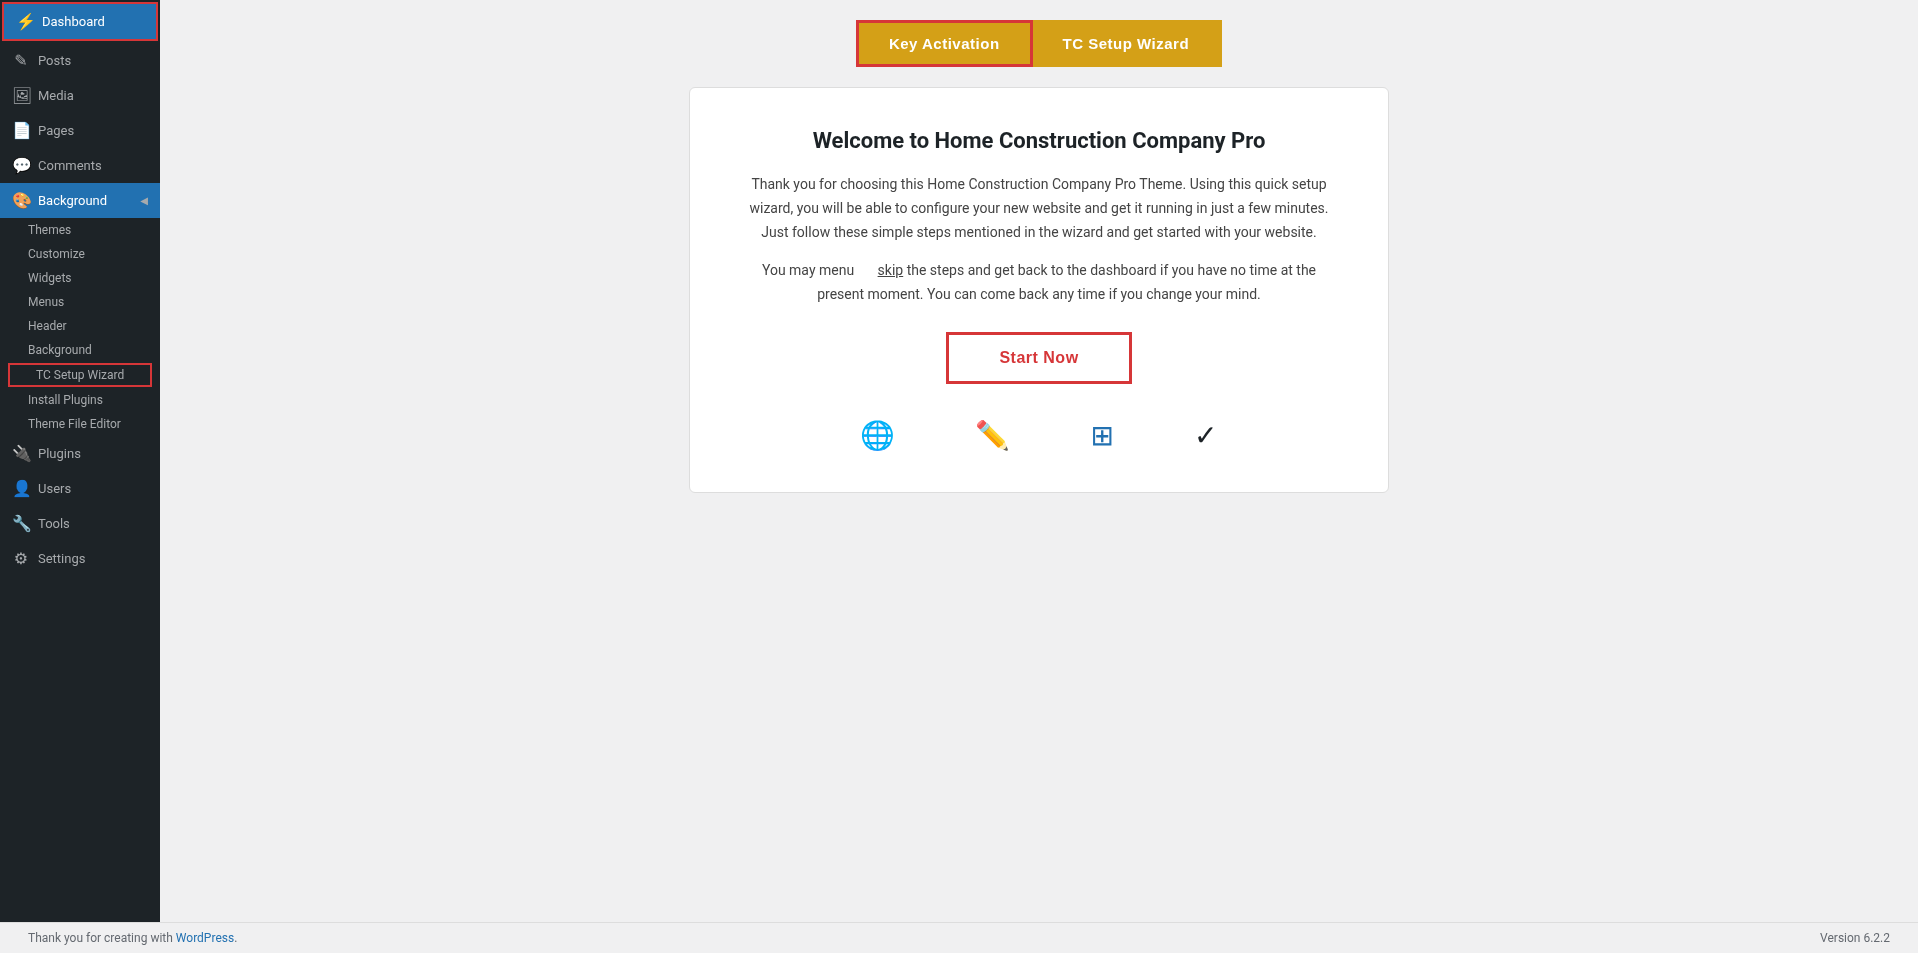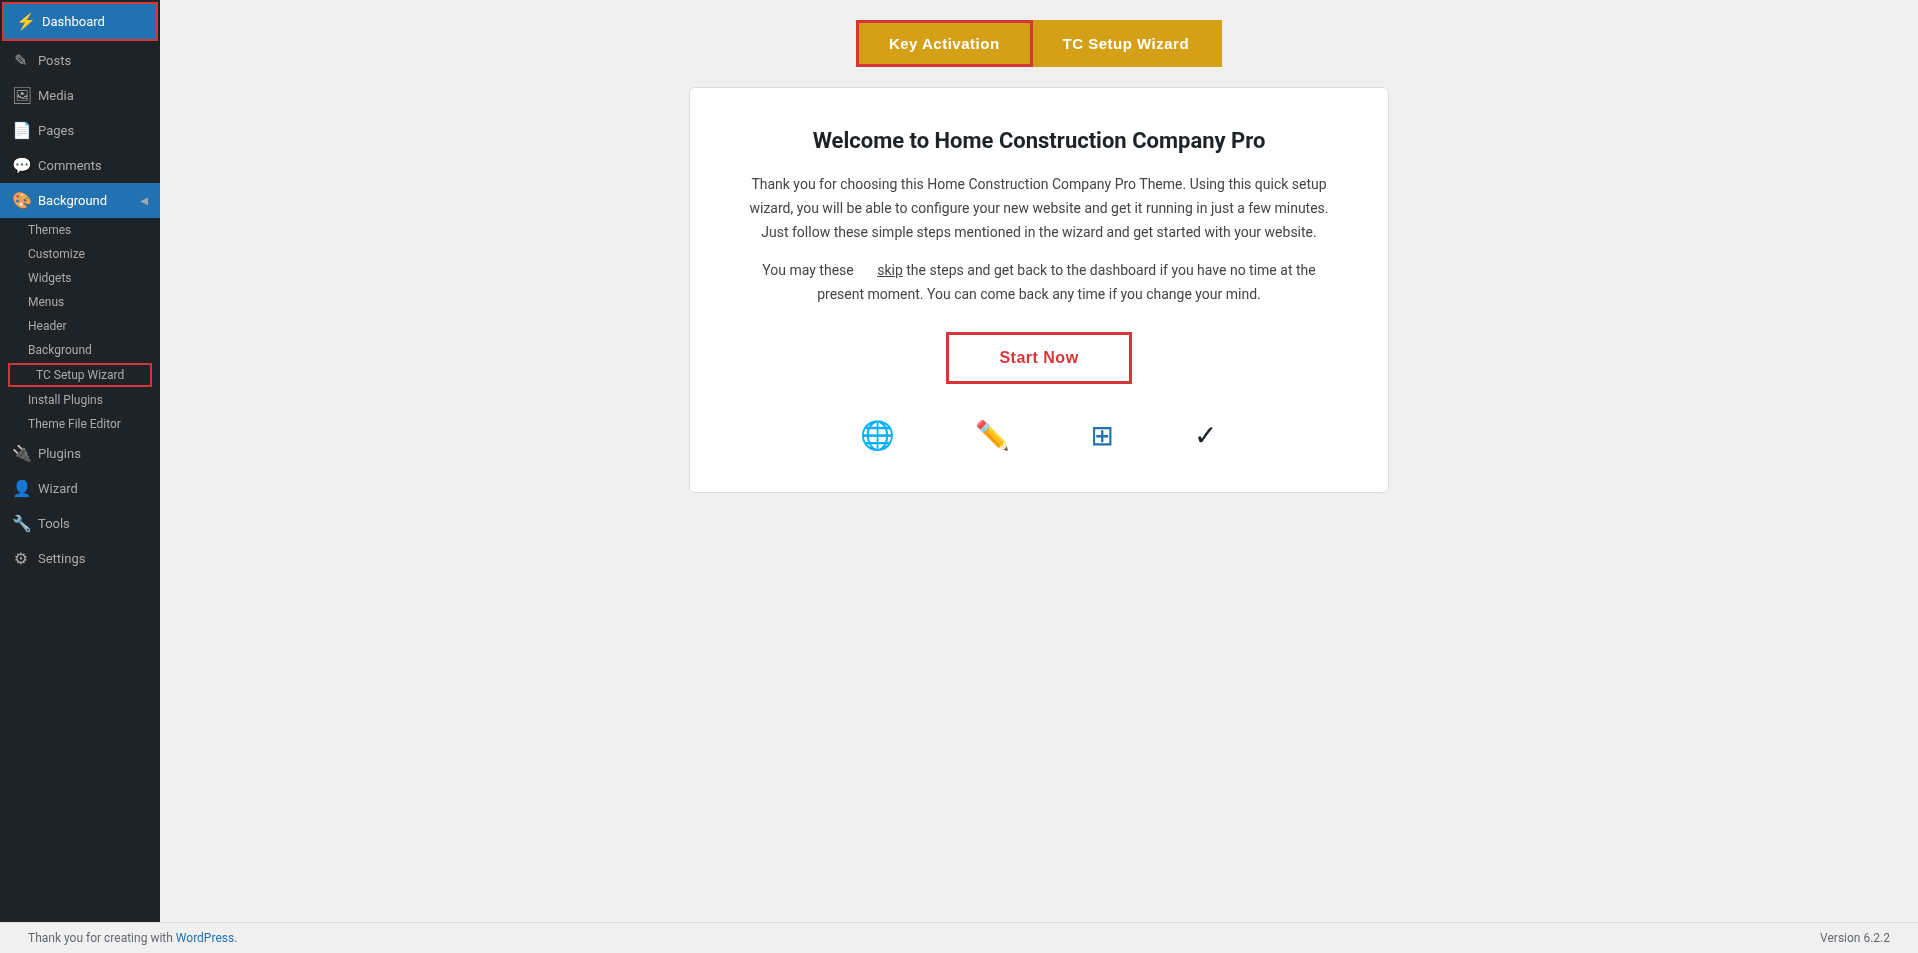--- a/index.html
+++ b/index.html
@@ -253,21 +253,21 @@
     <span>Theme File Editor</span>
   </a>
 
   <div class="sidebar-item">
     <span class="icon">🔌</span>
     <span>Plugins</span>
   </div>
 
   <div class="sidebar-item">
     <span class="icon">👤</span>
-    <span>Wizard</span>
+    <span>Users</span>
   </div>
 
   <div class="sidebar-item">
     <span class="icon">🔧</span>
     <span>Tools</span>
   </div>
 
   <div class="sidebar-item">
     <span class="icon">⚙</span>
     <span>Settings</span>
@@ -285,21 +285,21 @@
     <button class="btn-key-activation">Key Activation</button>
     <button class="btn-tc-wizard">TC Setup Wizard</button>
   </div>
 
   <div class="welcome-card">
     <h1>Welcome to Home Construction Company Pro</h1>
 
     <p>Thank you for choosing this Home Construction Company Pro Theme. Using this quick setup wizard, you will be able to configure your new website and get it running in just a few minutes. Just follow these simple steps mentioned in the wizard and get started with your website.</p>
 
     <p>
-      <span>You may these </span><em style="text-decoration:underline;font-style:normal;">skip</em><span> the steps and get back to the dashboard if you have no time at the present moment. You can come back any time if you change your mind.</span>
+      <span>You may menu </span><em style="text-decoration:underline;font-style:normal;">skip</em><span> the steps and get back to the dashboard if you have no time at the present moment. You can come back any time if you change your mind.</span>
     </p>
 
     <button class="btn-start-now">Start Now</button>
 
     <div class="icon-row">
       <span class="step-icon">🌐</span>
       <span class="step-icon">✏️</span>
       <span class="step-icon">⊞</span>
       <span class="step-check">✓</span>
     </div>

